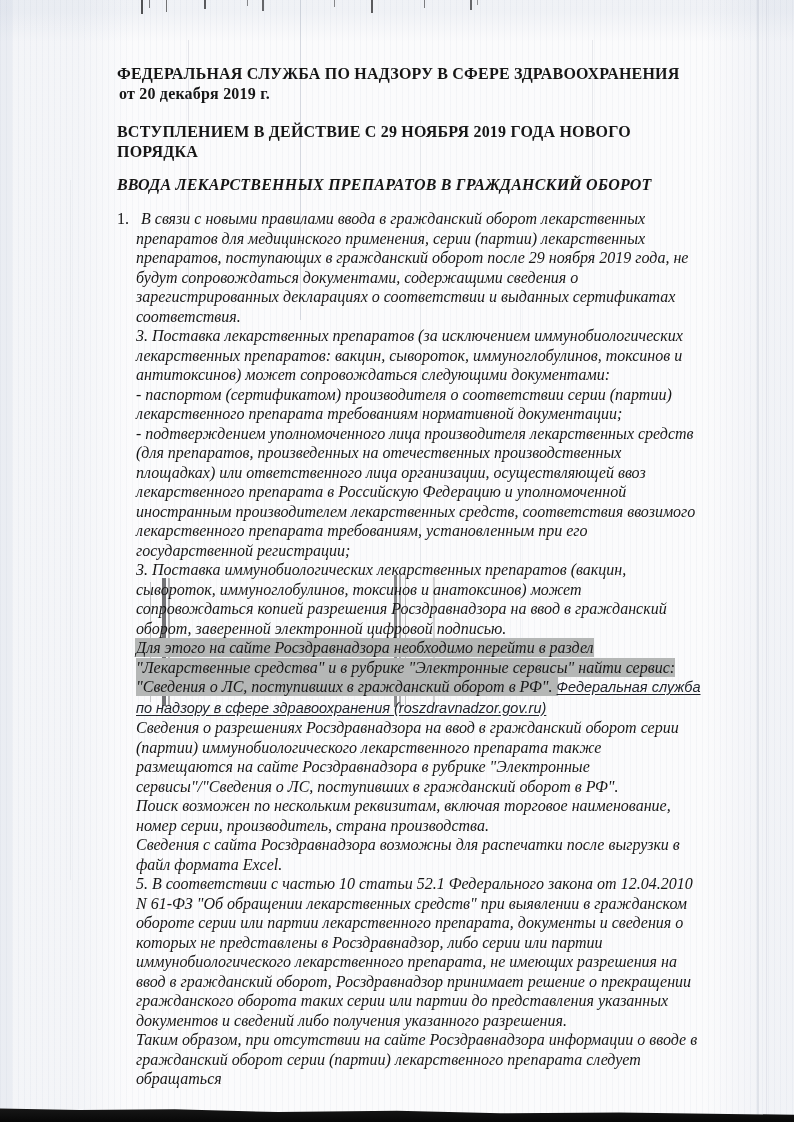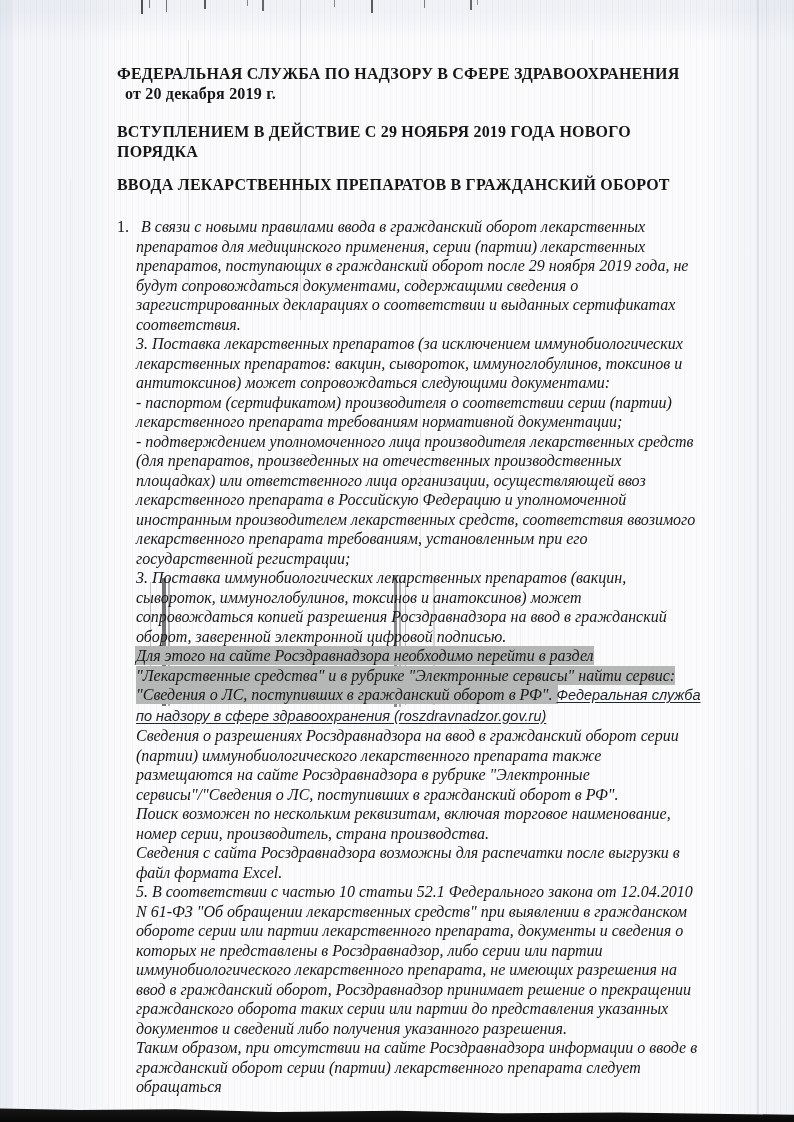--- a/index.html
+++ b/index.html
@@ -66,23 +66,23 @@
     top: 64px;
     width: 586px;
   }
   .hdr {
     font-weight: bold;
     font-size: 16px;
     line-height: 20px;
     letter-spacing: 0.2px;
   }
   .hdr-org  { margin: 0; }
-  .hdr-date { margin: 0 0 18px 8px; }
+  .hdr-date { margin: 0 0 18px 2px; }
   .hdr-title { margin: 0 0 13px 0; }
-  .hdr-title-last { margin-bottom: 22px; }
+  .hdr-title-last { margin-bottom: 14px; font-style: italic; }
 
   .body-block {
     position: relative;
     margin-left: 19px;
     width: 566px;
     font-size: 16px;
     line-height: 19.5px;
   }
   .list-marker {
     position: absolute;

